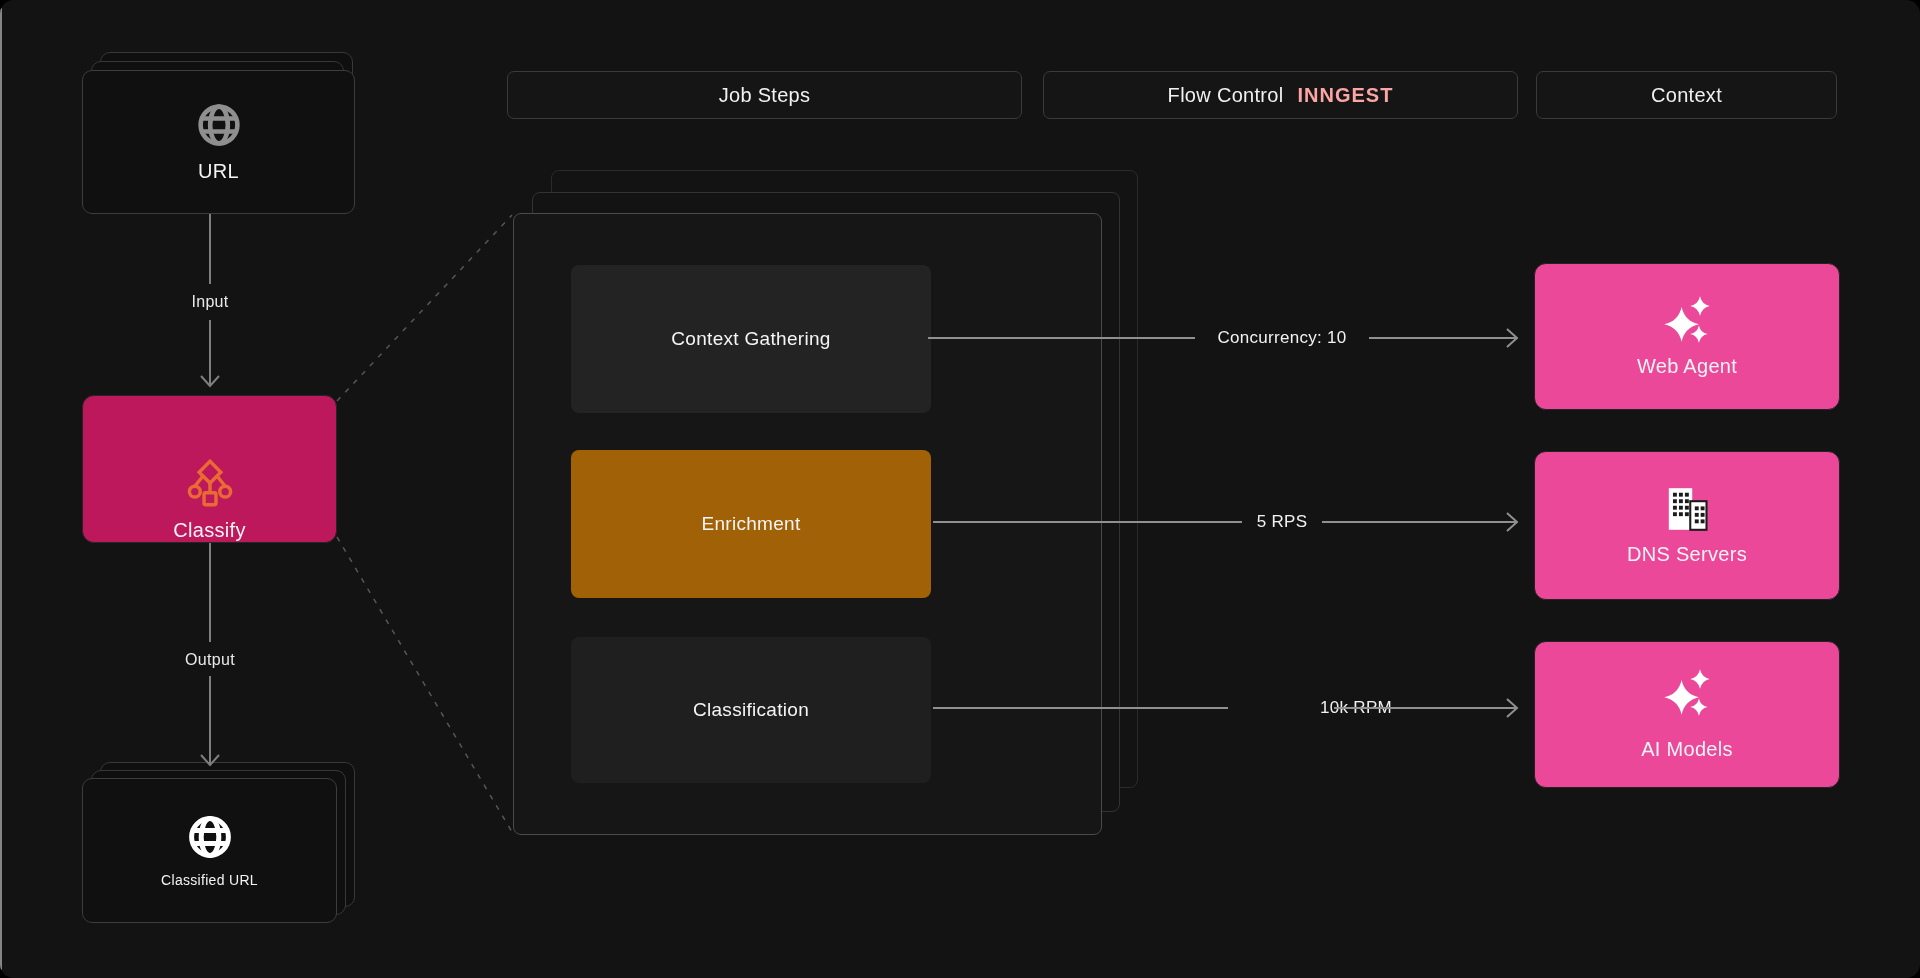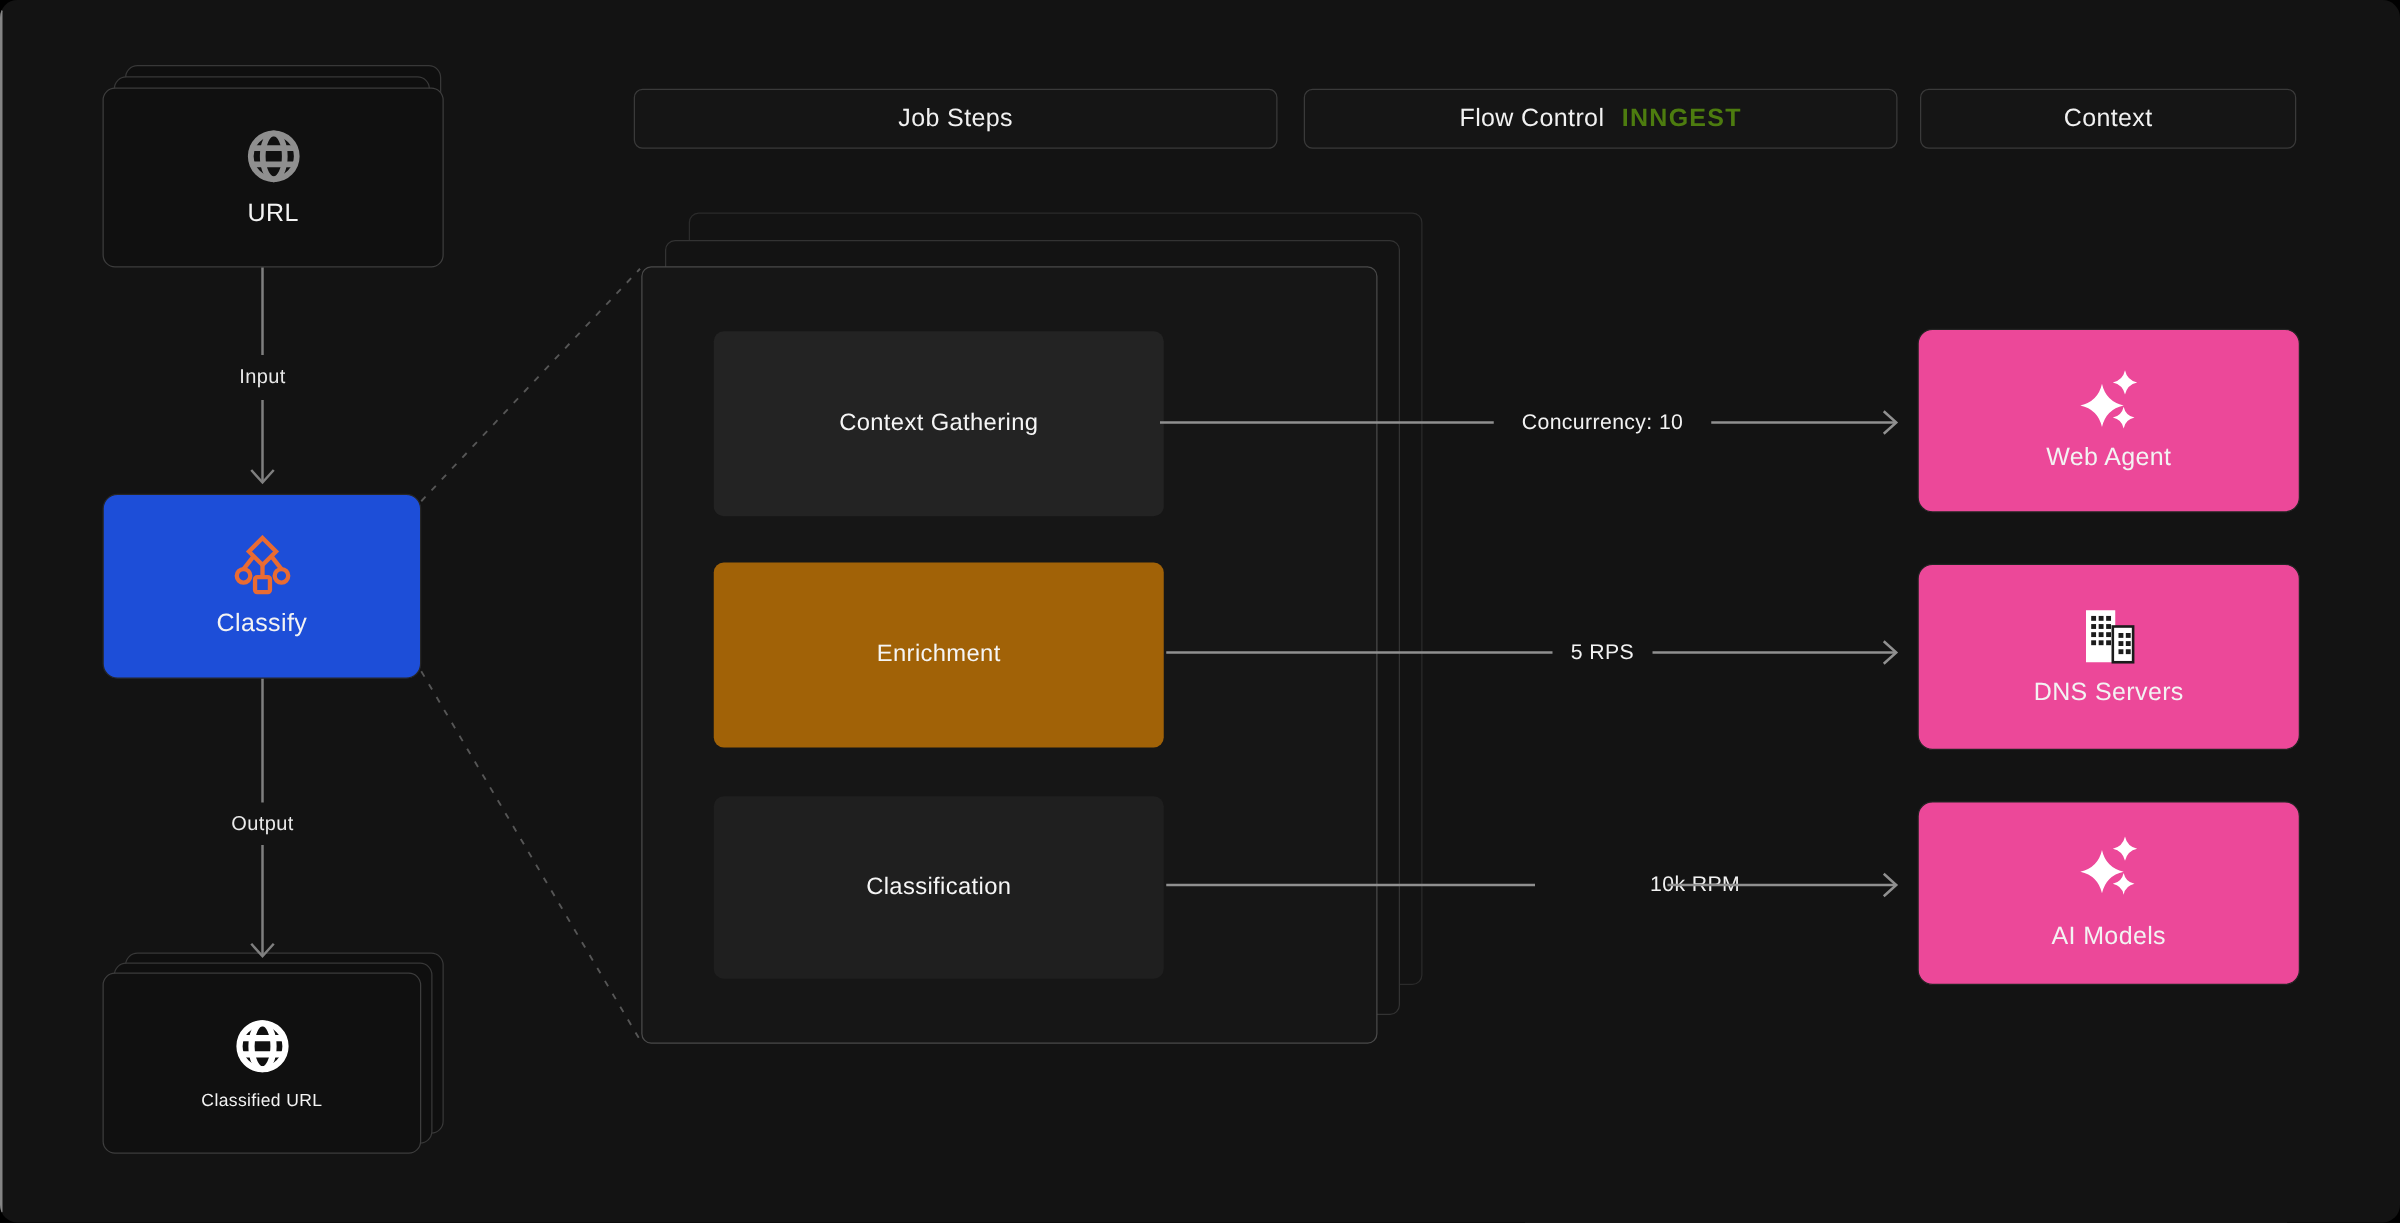--- a/index.html
+++ b/index.html
@@ -5,30 +5,30 @@
   html,body{margin:0;padding:0;background:#000;width:1920px;height:978px;overflow:hidden;
     font-family:"Liberation Sans","DejaVu Sans",sans-serif;}
   .frame{position:absolute;inset:0;background:#131313;border-radius:14px;overflow:hidden;}
   .edge-light{position:absolute;left:0;top:8px;bottom:8px;width:2px;background:#9a9a9a;opacity:.85;border-radius:2px;}
   .dotted{background-image:radial-gradient(rgba(255,255,255,0.06) 1px,transparent 1.3px);background-size:11px 11px;}
 
   
   .hdr{position:absolute;top:71px;height:48px;border:1px solid #3a3a3a;border-radius:7px;
     background:#151515;display:flex;align-items:center;justify-content:center;gap:14px;
     color:#f1f1f1;font-size:20px;letter-spacing:.3px;box-sizing:border-box;}
-  .hdr .logo{font-weight:800;letter-spacing:1px;font-size:20px;color:#4d7c0f;}
+  .hdr .logo{font-weight:800;letter-spacing:1px;font-size:20px;color:#fca5a5;}
 
   
   .card{position:absolute;box-sizing:border-box;border-radius:10px;display:flex;flex-direction:column;
     align-items:center;justify-content:center;gap:12px;color:#f3f3f3;}
   .card .lbl{font-size:20px;letter-spacing:.3px;}
   .ghost{position:absolute;box-sizing:border-box;border:1px solid #383838;border-radius:10px;background:#0f0f0f;}
 
   .stack-card{background:#101010;border:1px solid #3d3d3d;}
-  .classify-card{background:#1d4ed8;border:1px solid #262626;border-radius:12px;}
+  .classify-card{background:#be185d;border:1px solid #262626;border-radius:12px;justify-content:flex-end;}
   .svc-card{background:#ec4899;border:1px solid #232323;border-radius:12px;}
 
   
   .panel{position:absolute;box-sizing:border-box;border-radius:8px;}
   .panel.back2{left:551px;top:170px;width:587px;height:618px;border:1px solid #2b2b2b;background:#131313;}
   .panel.back1{left:532px;top:192px;width:588px;height:620px;border:1px solid #333;background:#131313;}
   .panel.front{left:513px;top:213px;width:589px;height:622px;border:1px solid #4a4a4a;background:#161616;}
 
   .step{position:absolute;box-sizing:border-box;border-radius:8px;display:flex;align-items:center;
     justify-content:center;color:#f5f5f5;font-size:19px;letter-spacing:.3px;}

